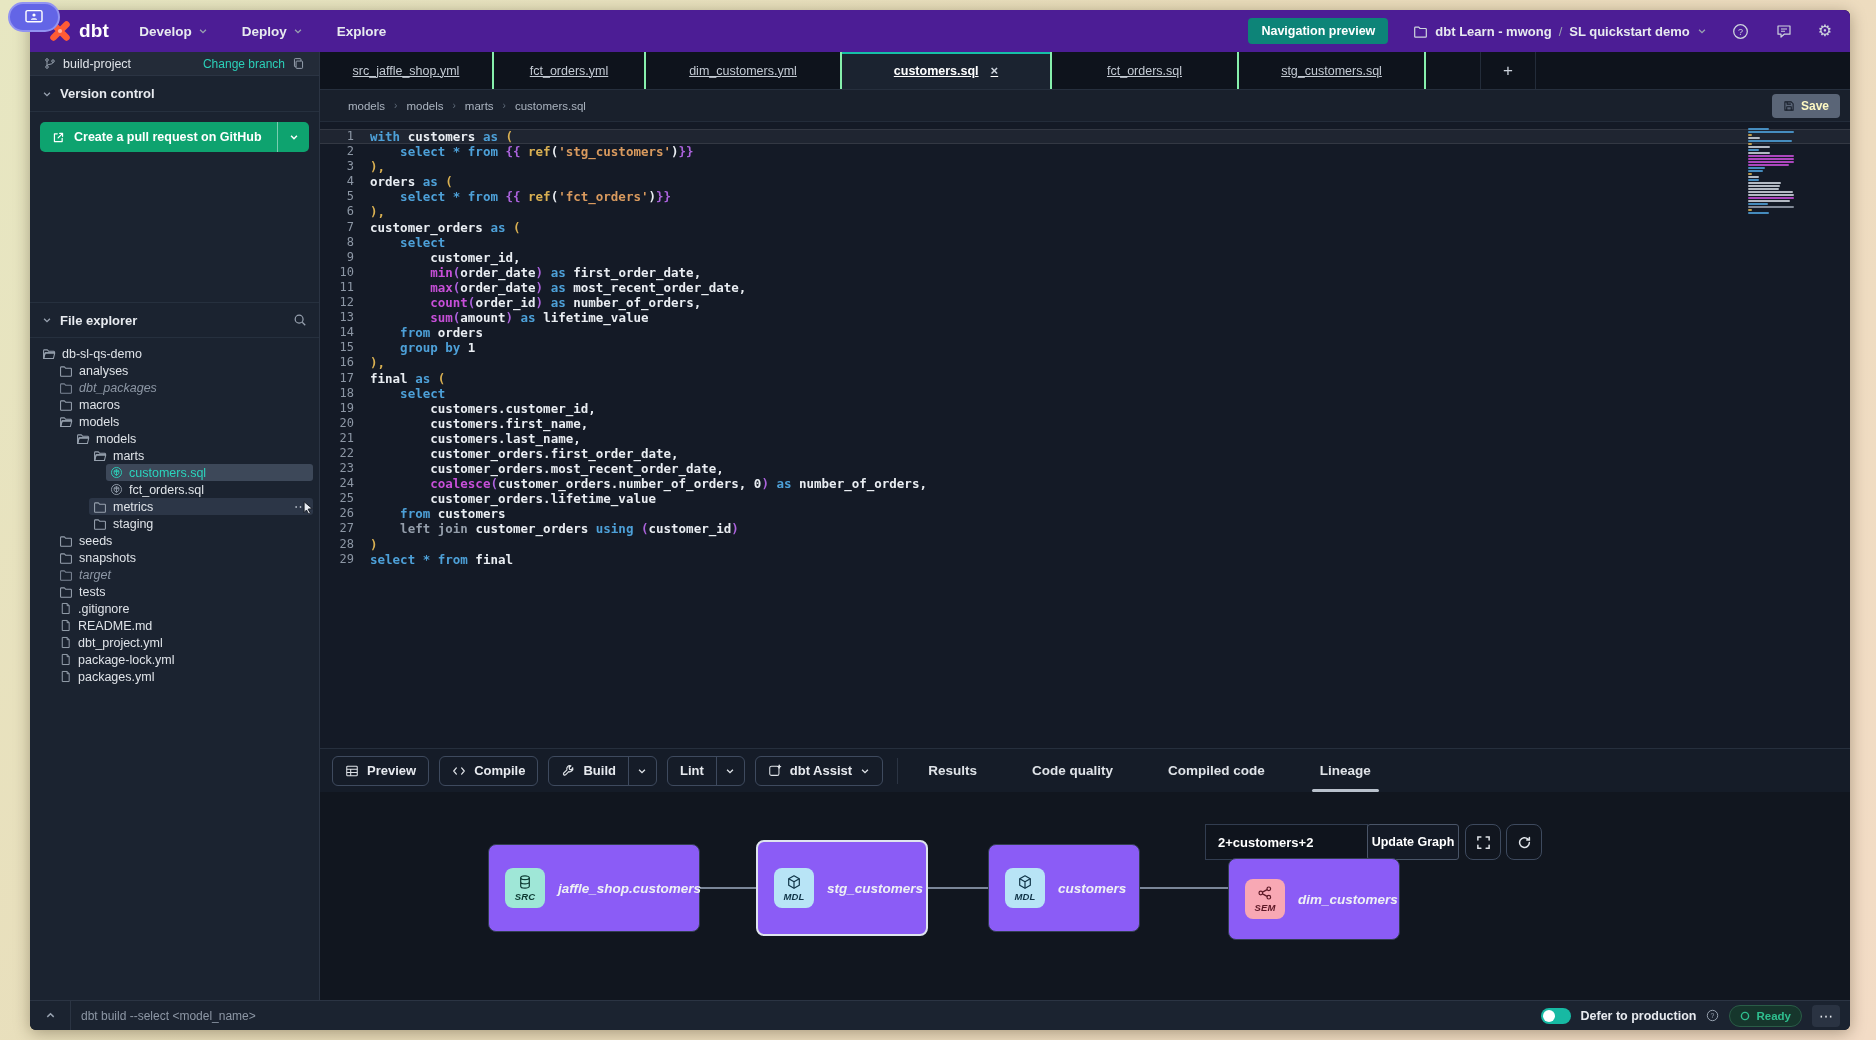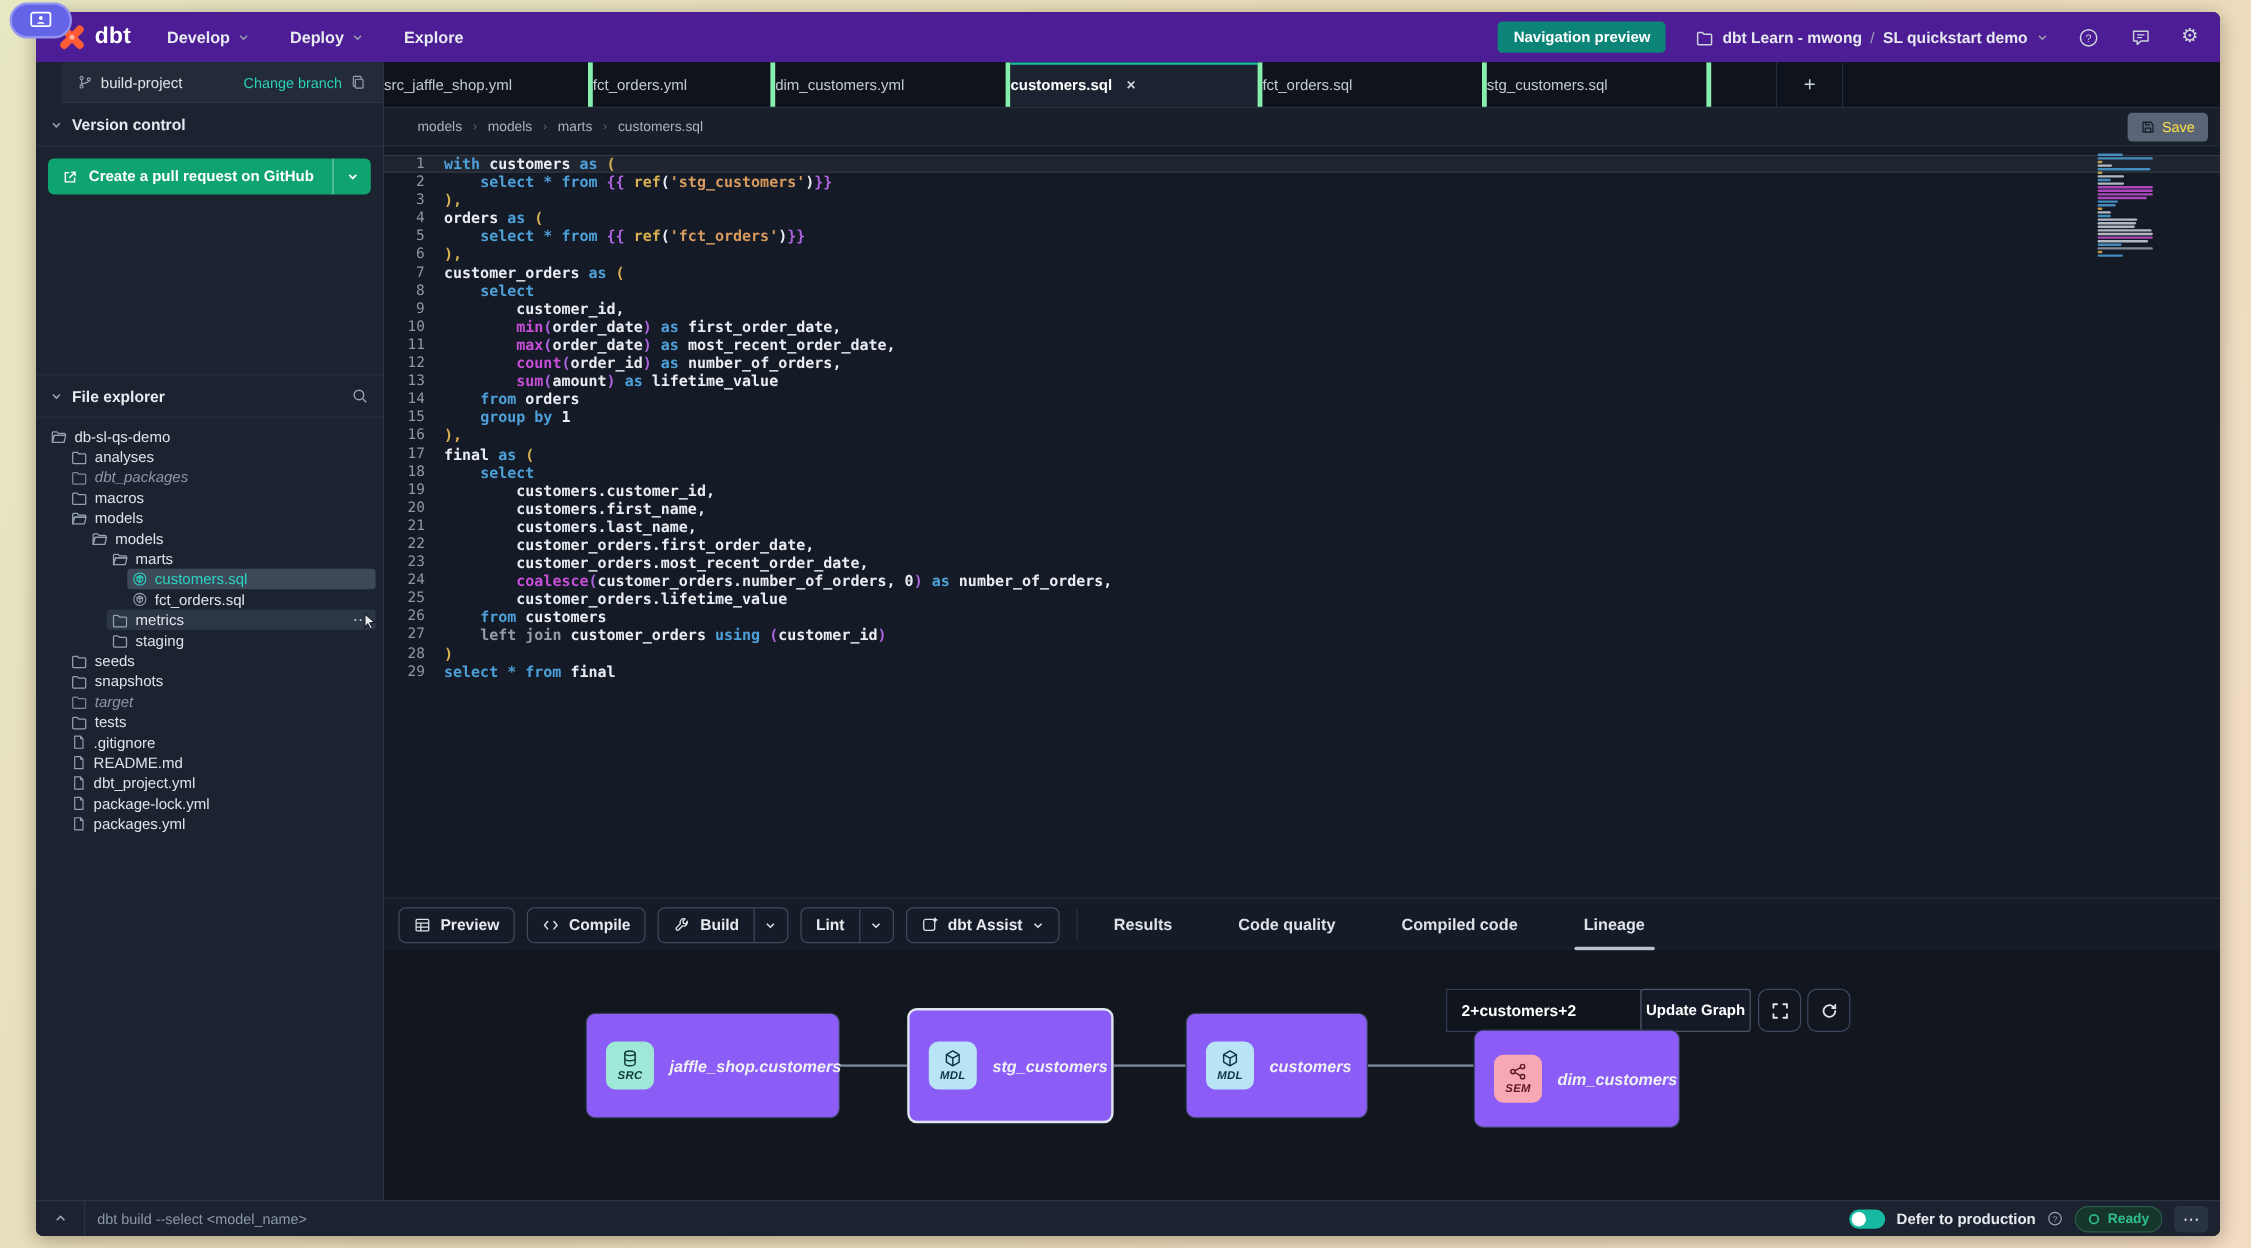--- a/index.html
+++ b/index.html
@@ -25,22 +25,22 @@
   .btn-preview{background:#0d8478;color:#fff;font-size:12.5px;font-weight:700;padding:6px 13px;border-radius:4px;}
   .account{display:flex;align-items:center;gap:7px;color:#e7eaef;font-size:13px;font-weight:700;}
   .account .slash{color:#98a2b0;font-weight:400;}
   .account .icn{color:#cdd4dd;}
   .nav-icon{color:#cdd4dd;width:18px;height:18px;}
   .gear-glyph{font-size:16px;color:#cdd4dd;line-height:1;}
 
   
   .main{flex:1;display:flex;min-height:0;}
   .sidebar{width:290px;flex:none;background:#1b2330;border-right:1px solid #2b3443;display:flex;flex-direction:column;}
-  .branch-bar{height:34px;flex:none;background:#232b38;border-bottom:1px solid #2b3443;display:flex;align-items:center;
-    padding:0 14px;gap:7px;color:#dfe3e8;font-size:12.5px;margin-left:21px;}
+  .branch-bar{height:24px;flex:none;background:#232b38;border-bottom:1px solid #2b3443;display:flex;align-items:center;
+    padding:0 14px;gap:7px;color:#dfe3e8;font-size:12.5px;}
   .branch-bar .icn{color:#98a2b0;}
   .change-branch{margin-left:auto;color:#2bd0b9;font-size:12px;}
   .copy-icon{color:#8d97a5;}
   .section-header{height:36px;flex:none;display:flex;align-items:center;gap:8px;padding:0 12px;color:#e7eaef;
     font-weight:700;font-size:13px;border-bottom:1px solid #26303e;}
   .section-header .icn{color:#98a2b0;}
   .fe-search{margin-left:auto;color:#aeb6c2;}
   .pr-wrap{padding:10px 10px 12px;flex:none;}
   .btn-pr{height:30px;background:#0ea36f;border-radius:5px;display:flex;align-items:center;color:#fff;
     font-weight:700;font-size:12.5px;overflow:hidden;}
@@ -54,31 +54,31 @@
   .tree-row.muted .icn{color:#7b8594;}
   .tree-row.selected{background:#3d4859;color:#2bd4bd;}
   .tree-row.selected .icn{color:#2bd4bd;}
   .tree-row.hovered{background:#2c3647;}
   .row-dots{margin-left:auto;color:#cdd4dd;font-size:13px;line-height:0;}
   .cursor-ptr{position:absolute;left:212px;top:2px;}
 
   
   .editor-col{flex:1;display:flex;flex-direction:column;min-width:0;background:#141a26;}
   .tab-bar{height:38px;flex:none;background:#0e131c;display:flex;border-bottom:1px solid #262f3d;}
-  .tab{display:flex;align-items:center;justify-content:flex-start;gap:12px;font-size:12.5px;color:#c3cad3;
-    border-right:4px solid #86efac;flex:none;}
+  .tab{display:flex;align-items:center;justify-content:center;gap:12px;font-size:12.5px;color:#c3cad3;
+    border-right:2px solid #86efac;flex:none;text-decoration:underline;}
   .tab.active{background:#1b2330;color:#fff;font-weight:700;box-shadow:inset 0 2px 0 #17bfa6;}
   .tab-close{color:#cdd4dd;font-size:13px;line-height:1;}
   .tab-gap{width:55px;flex:none;border-right:1px solid #232c3a;}
   .tab-plus{width:55px;flex:none;display:flex;align-items:center;justify-content:center;color:#cdd4dd;font-size:17px;border-right:1px solid #232c3a;}
   .tab-fill{flex:1;}
   .crumb-bar{height:32px;flex:none;background:#19202c;border-bottom:1px solid #232c3a;display:flex;align-items:center;
     padding:0 28px;gap:9px;font-size:11.5px;color:#aab3bf;position:relative;}
   .crumb-sep{color:#5f6b7a;font-size:10px;}
-  .btn-save{position:absolute;right:10px;top:4px;height:24px;background:#5a6577;color:#fde047;font-weight:400;
+  .btn-save{position:absolute;right:10px;top:4px;height:24px;background:#5a6577;color:#fef9c3;font-weight:700;
     font-size:12px;border-radius:4px;display:flex;align-items:center;gap:6px;padding:0 11px;margin-left:27px;}
   .btn-save .icn{color:#161d29;}
 
   .code-area{flex:1;position:relative;padding-top:7px;overflow:hidden;
     font-family:"DejaVu Sans Mono",monospace;font-size:12.5px;font-weight:700;line-height:15.1px;}
   .code-line{display:flex;height:15.1px;align-items:center;}
   .code-line.active{background:rgba(255,255,255,.05);box-shadow:inset 0 1px 0 rgba(255,255,255,.09),inset 0 -1px 0 rgba(255,255,255,.09);}
   .gutter{width:34px;flex:none;text-align:right;color:#8d97a5;font-weight:400;font-size:12px;}
   .code-text{padding-left:16px;white-space:pre;}
   .tk-kw{color:#4da0d8;} .tk-fn{color:#c74fd8;} .tk-pr{color:#ac63dd;} .tk-yl{color:#d9b052;}

